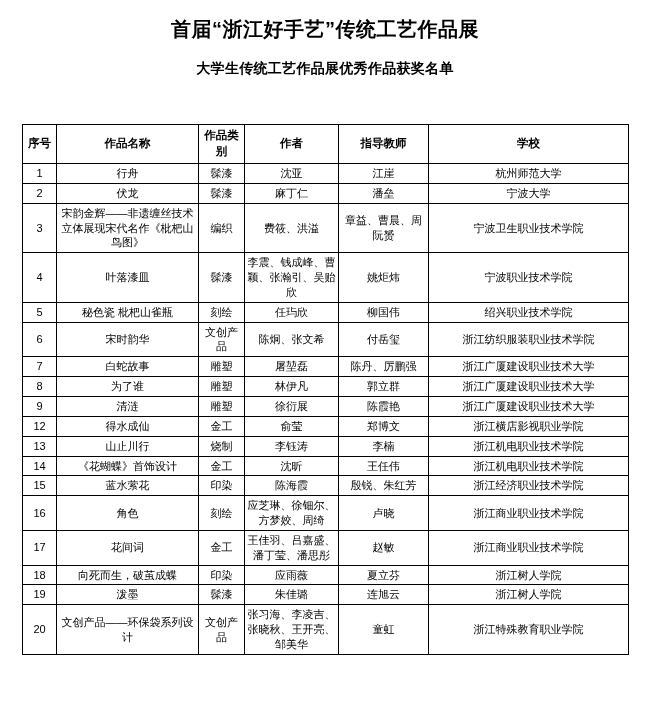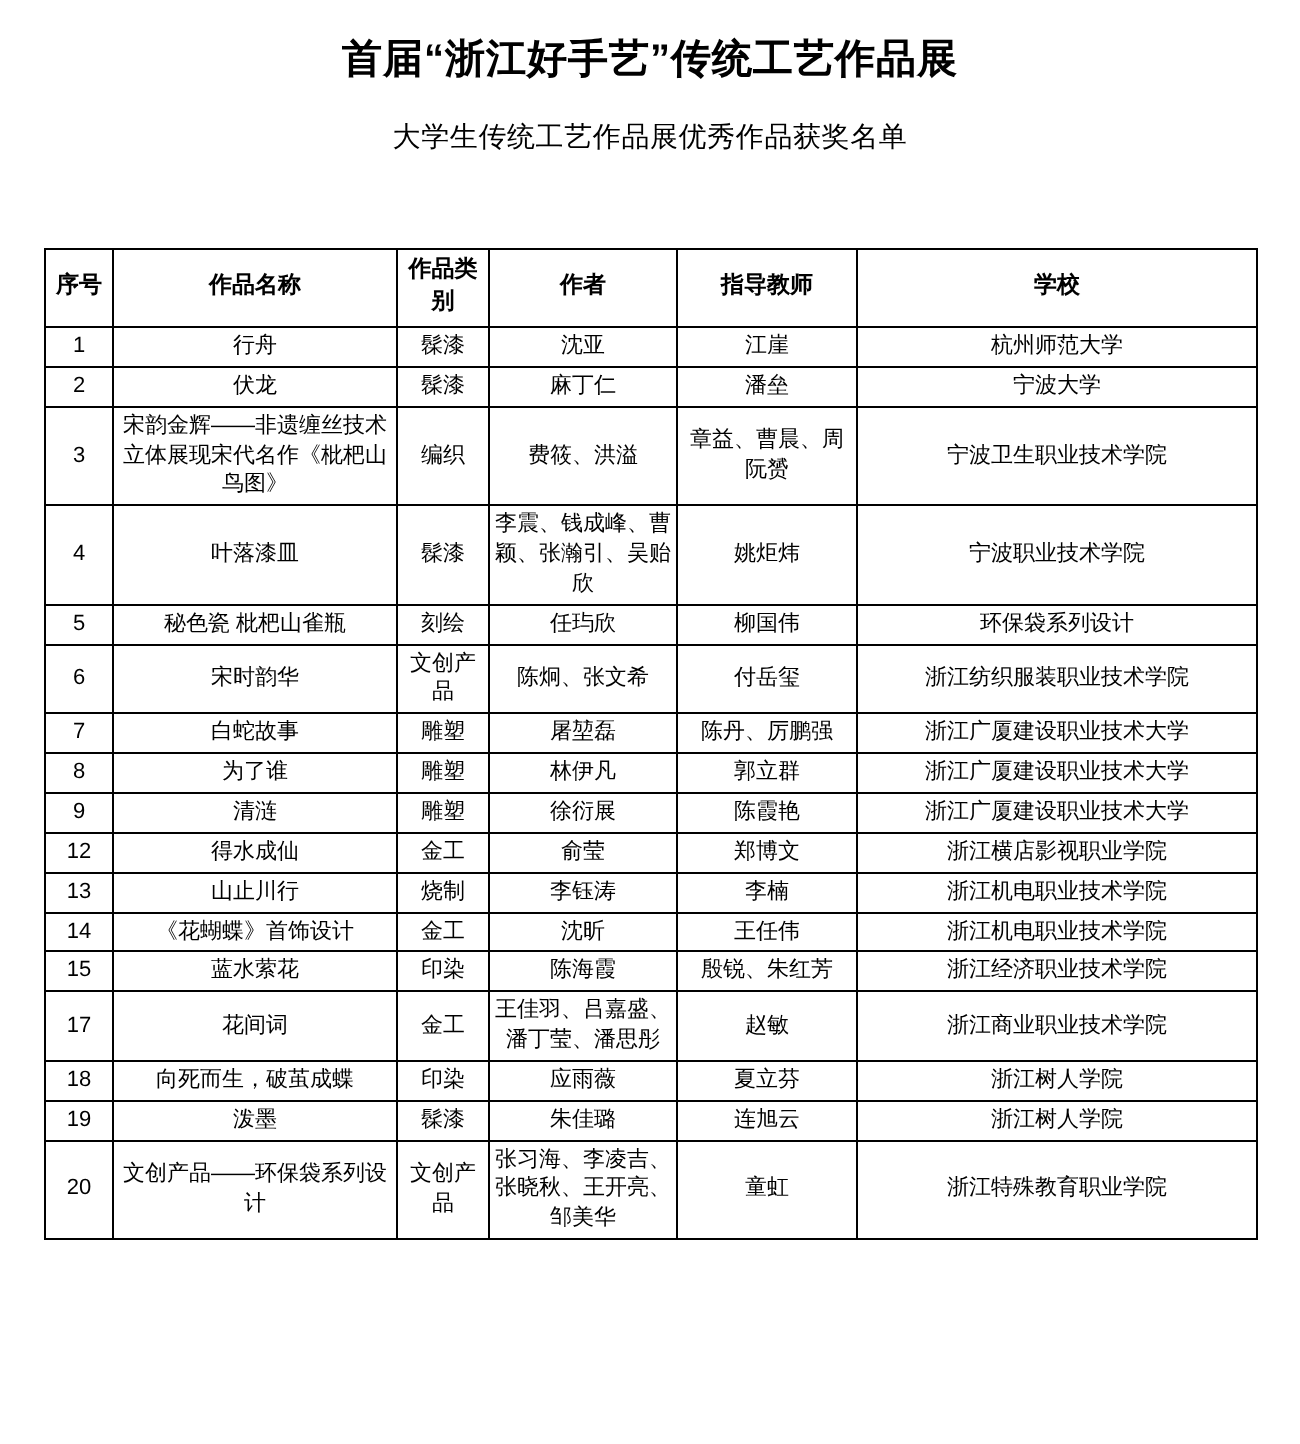--- a/index.html
+++ b/index.html
@@ -25,21 +25,21 @@
     text-align: center;
     font-size: 20px;
     font-weight: bold;
     letter-spacing: 0.5px;
     margin-top: 16px;
     color: #000;
   }
   .title-sub {
     text-align: center;
     font-size: 14px;
-    font-weight: normal;
+    font-weight: bold;
     letter-spacing: 0.3px;
     margin-top: 17px;
     color: #000;
   }
   table.award-table {
     border-collapse: collapse;
     width: 606px;
     margin-top: 46px;
     table-layout: fixed;
     border-radius: 27px;
@@ -128,21 +128,21 @@
           <td>李震、钱成峰、曹颖、张瀚引、吴贻欣</td>
           <td>姚炬炜</td>
           <td>宁波职业技术学院</td>
         </tr>
         <tr>
           <td class="idx">5</td>
           <td class="name">秘色瓷 枇杷山雀瓶</td>
           <td>刻绘</td>
           <td>任玙欣</td>
           <td>柳国伟</td>
-          <td>环保袋系列设计</td>
+          <td>绍兴职业技术学院</td>
         </tr>
         <tr>
           <td class="idx">6</td>
           <td class="name">宋时韵华</td>
           <td>文创产品</td>
           <td>陈炯、张文希</td>
           <td>付岳玺</td>
           <td>浙江纺织服装职业技术学院</td>
         </tr>
         <tr>
@@ -195,20 +195,28 @@
         </tr>
         <tr>
           <td class="idx">15</td>
           <td class="name">蓝水萦花</td>
           <td>印染</td>
           <td>陈海霞</td>
           <td>殷锐、朱红芳</td>
           <td>浙江经济职业技术学院</td>
         </tr>
         <tr>
+          <td class="idx">16</td>
+          <td class="name">角色</td>
+          <td>刻绘</td>
+          <td>应芝琳、徐钿尔、方梦姣、周绮</td>
+          <td>卢晓</td>
+          <td>浙江商业职业技术学院</td>
+        </tr>
+        <tr>
           <td class="idx">17</td>
           <td class="name">花间词</td>
           <td>金工</td>
           <td>王佳羽、吕嘉盛、潘丁莹、潘思彤</td>
           <td>赵敏</td>
           <td>浙江商业职业技术学院</td>
         </tr>
         <tr>
           <td class="idx">18</td>
           <td class="name">向死而生，破茧成蝶</td>

